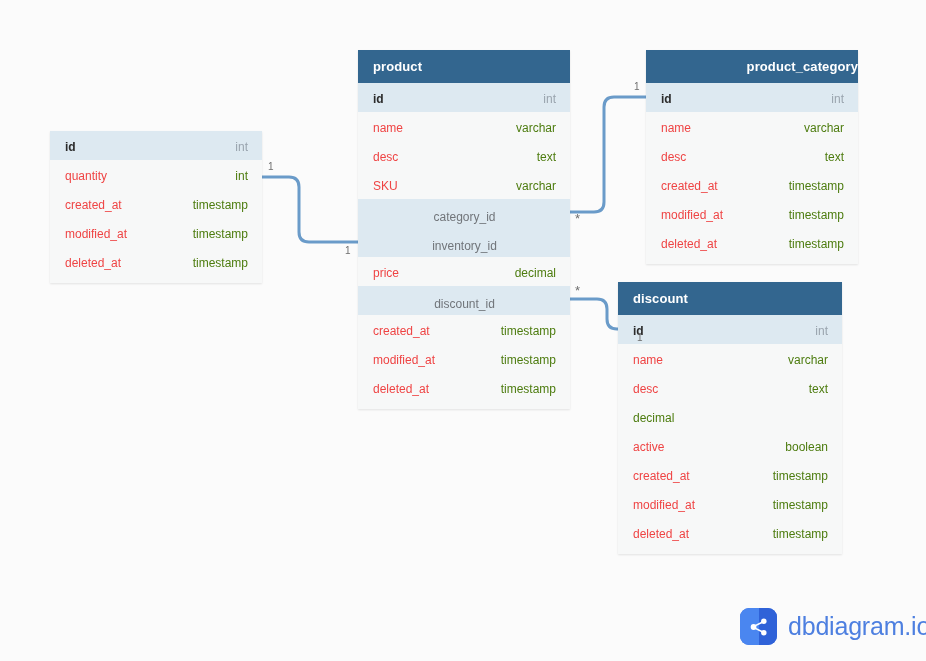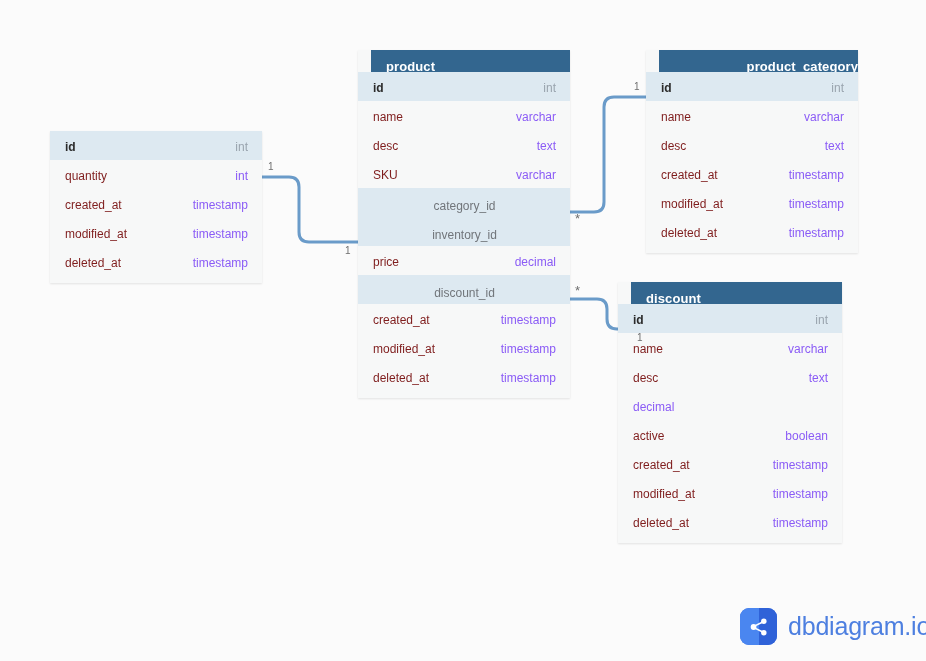--- a/index.html
+++ b/index.html
@@ -52,46 +52,45 @@
     position: absolute;
     background: #f7f8f8;
     box-shadow: 0 1px 2px rgba(0,0,0,0.10);
     overflow: hidden;
   }
   .table-header {
     background: #33668f;
     color: #ffffff;
     font-size: 13px;
     font-weight: bold;
-    height: 22px;
+    height: 33px;
     line-height: 33px;
     padding: 0 0 12px 15px;
     box-sizing: border-box;
     white-space: nowrap;
     letter-spacing: 0.1px;
-    margin-left: 13px;
   }
   .row {
     position: relative;
     height: 29px;
     line-height: 29px;
     display: flex;
     align-items: center;
     justify-content: space-between;
     padding: 4px 14px 0 15px;
     box-sizing: border-box;
     font-size: 12px;
     background: #f7f8f8;
   }
   .row .fname {
-    color: #7f1d1d;
+    color: #ef4444;
     white-space: nowrap;
   }
   .row .ftype {
-    color: #8b5cf6;
+    color: #4d7c0f;
     white-space: nowrap;
   }
   .row.pk {
     background: #dde9f1;
   }
   .row.pk .fname {
     color: #2b2b2b;
     font-weight: bold;
   }
   .row.pk .ftype {

